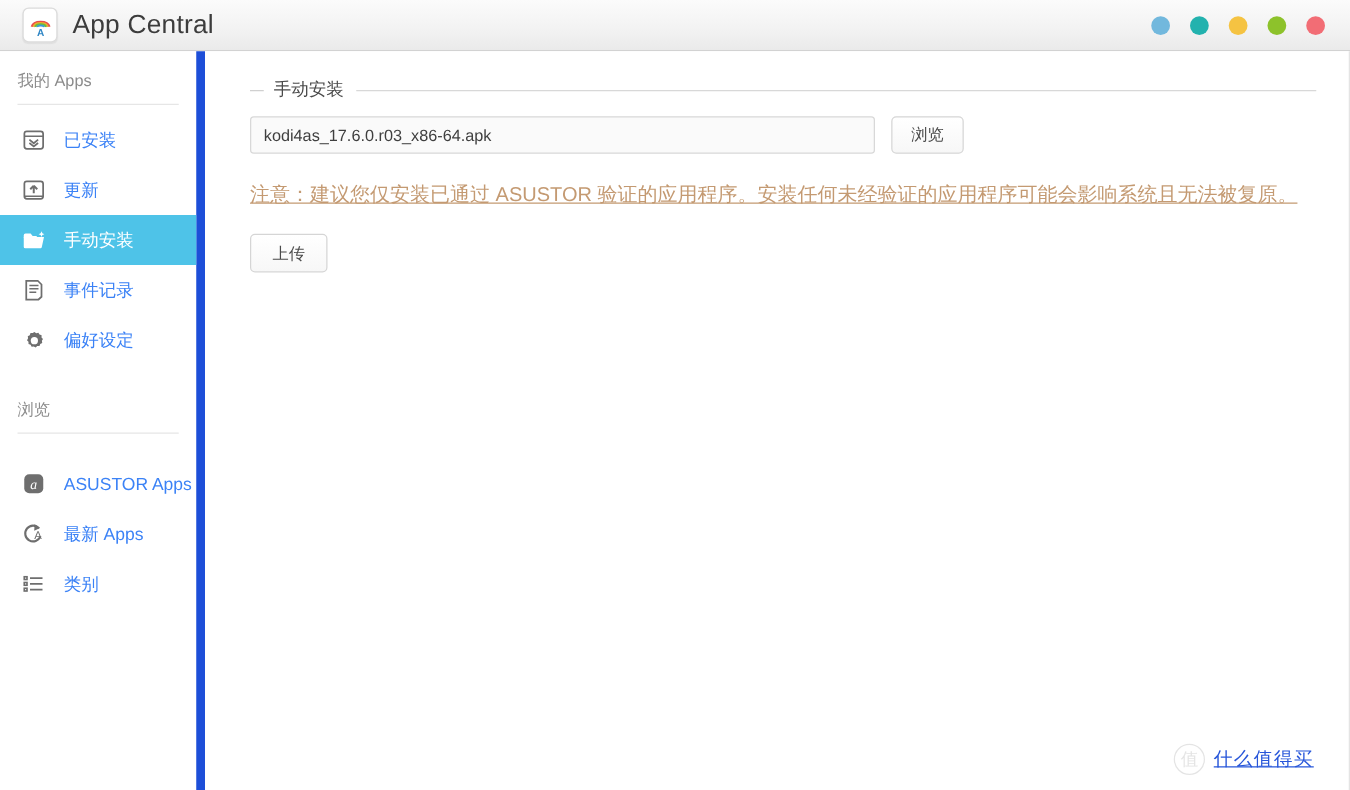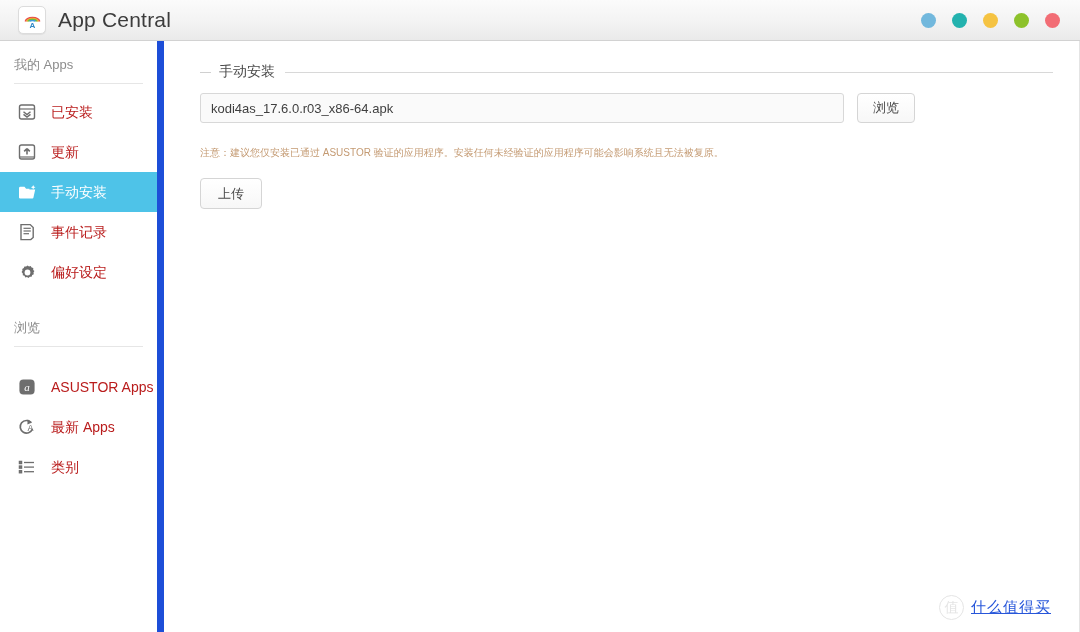--- a/index.html
+++ b/index.html
@@ -91,21 +91,21 @@
     height: 1px;
     background: #e6e6e6;
     margin: 0 14px 8px 14px;
   }
   .nav-item {
     display: flex;
     align-items: center;
     height: 40px;
     padding-left: 16px;
     font-size: 14px;
-    color: #b91c1c;
+    color: #3b82f6;
     cursor: default;
     box-sizing: border-box;
   }
   .nav-item .ic {
     width: 22px;
     height: 22px;
     margin-right: 13px;
     flex: 0 0 auto;
     display: flex;
     align-items: center;
@@ -157,21 +157,21 @@
     font-size: 13px;
     color: #4a4a4a;
     margin-top: 17px;
   }
   .file-row {
     display: flex;
     align-items: center;
     margin-top: 12px;
   }
   .file-input {
-    width: 644px;
+    width: 500px;
     height: 30px;
     box-sizing: border-box;
     border: 1px solid #d8d8d8;
     border-radius: 3px;
     background: #fafafa;
     font-size: 13px;
     color: #3f3f3f;
     padding: 0 10px;
     font-family: "Liberation Sans", "DejaVu Sans", sans-serif;
     outline: none;
@@ -185,23 +185,24 @@
     background: linear-gradient(to bottom, #ffffff 0%, #f7f7f7 100%);
     color: #4a4a4a;
     font-size: 13px;
     font-family: "Liberation Sans", "DejaVu Sans", sans-serif;
     cursor: default;
     padding: 0 14px;
   }
   .browse-btn { margin-left: 13px; }
   .warning {
     margin-top: 22px;
-    font-size: 10px;
+    font-size: 16px;
     color: #c49a72;
     line-height: 1.5;
+    text-decoration: underline;
   }
   .upload-row {
     display: flex;
     margin-top: 18px;
     padding-right: 12px;
   }
   .upload-btn {
     min-width: 62px;
     height: 31px;
   }

